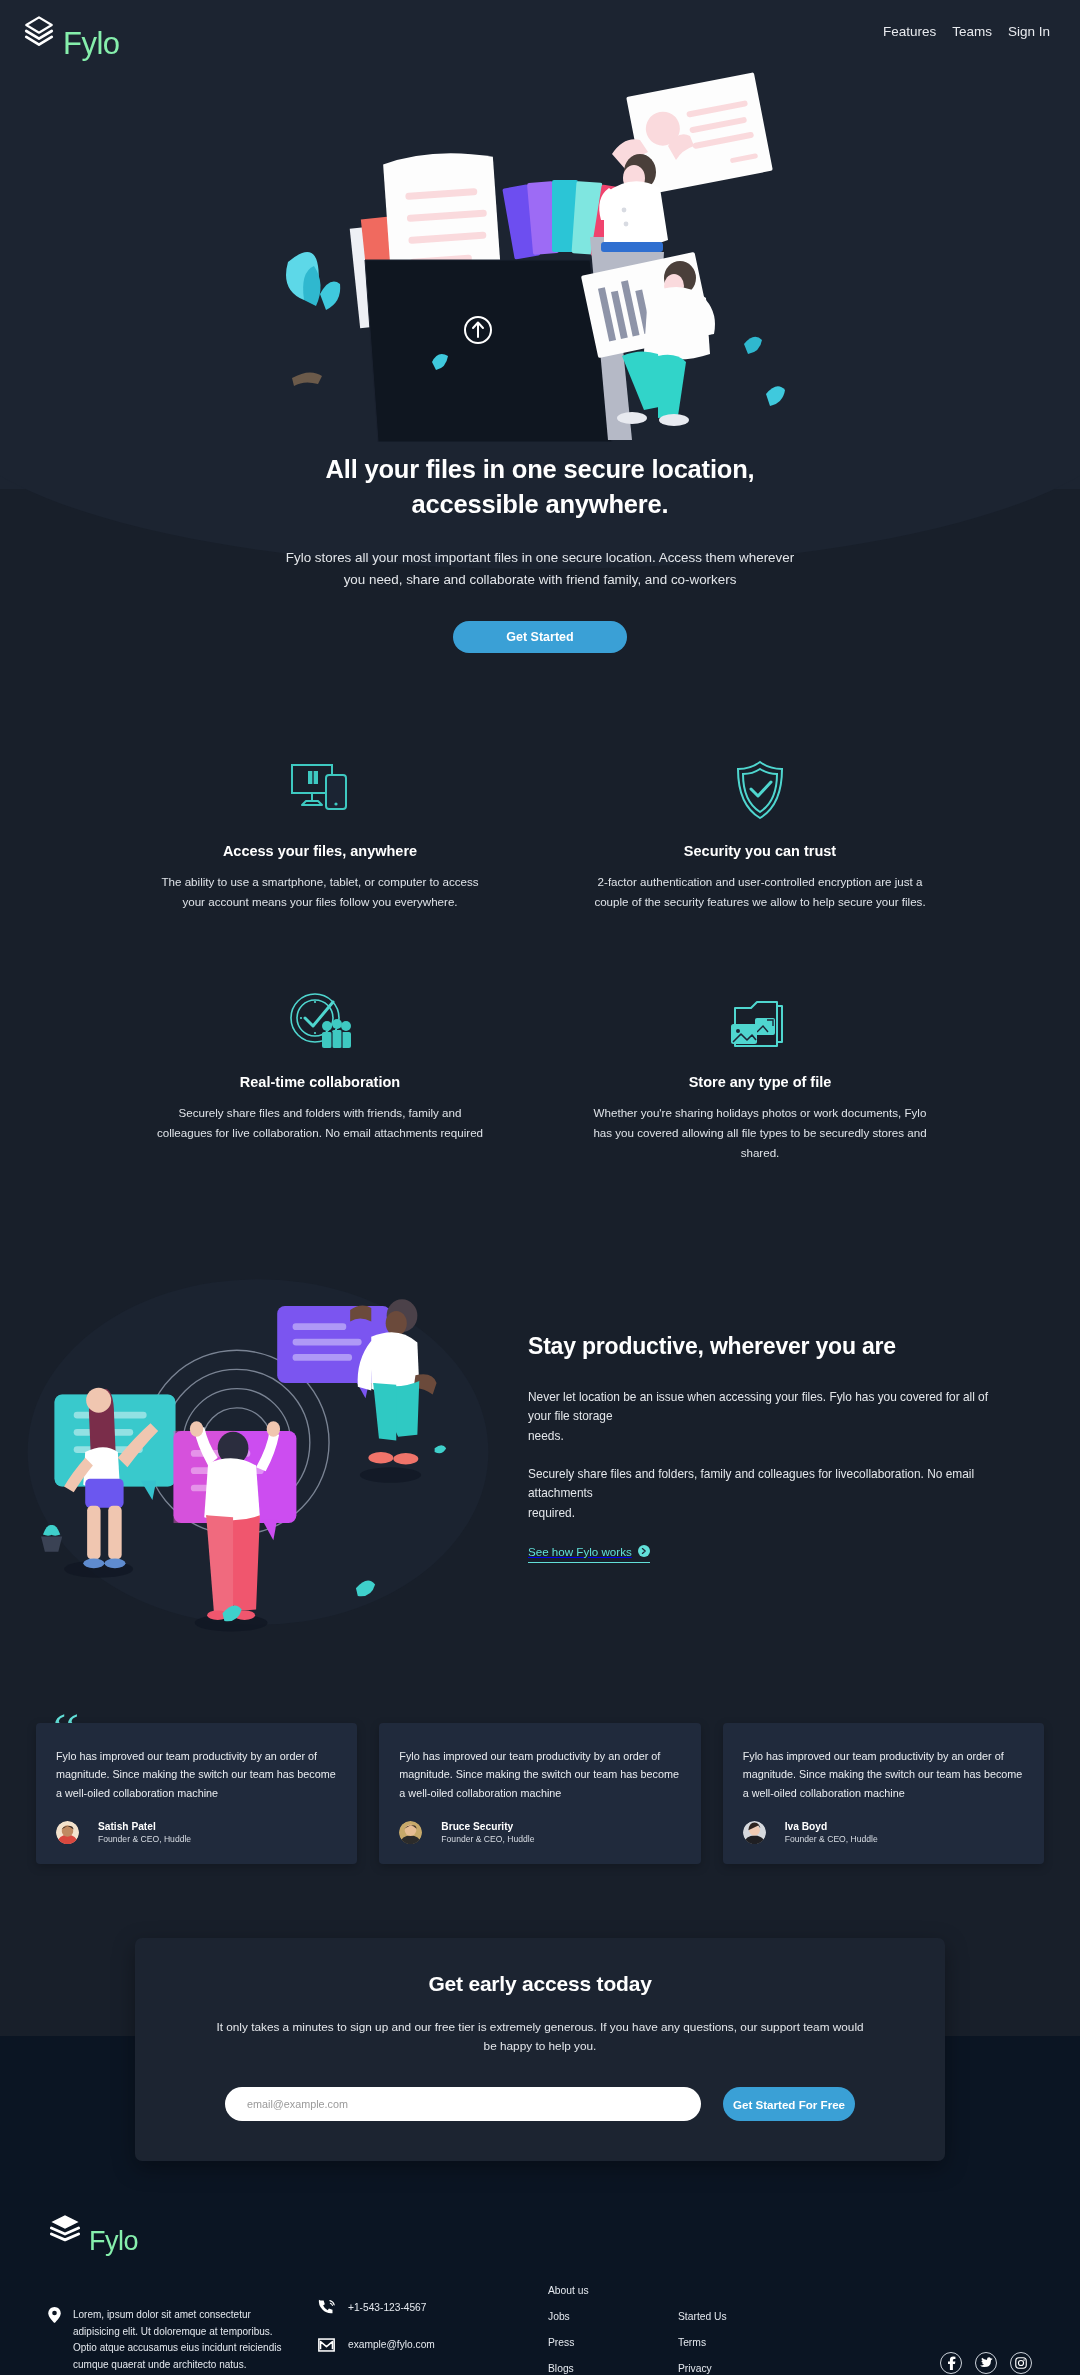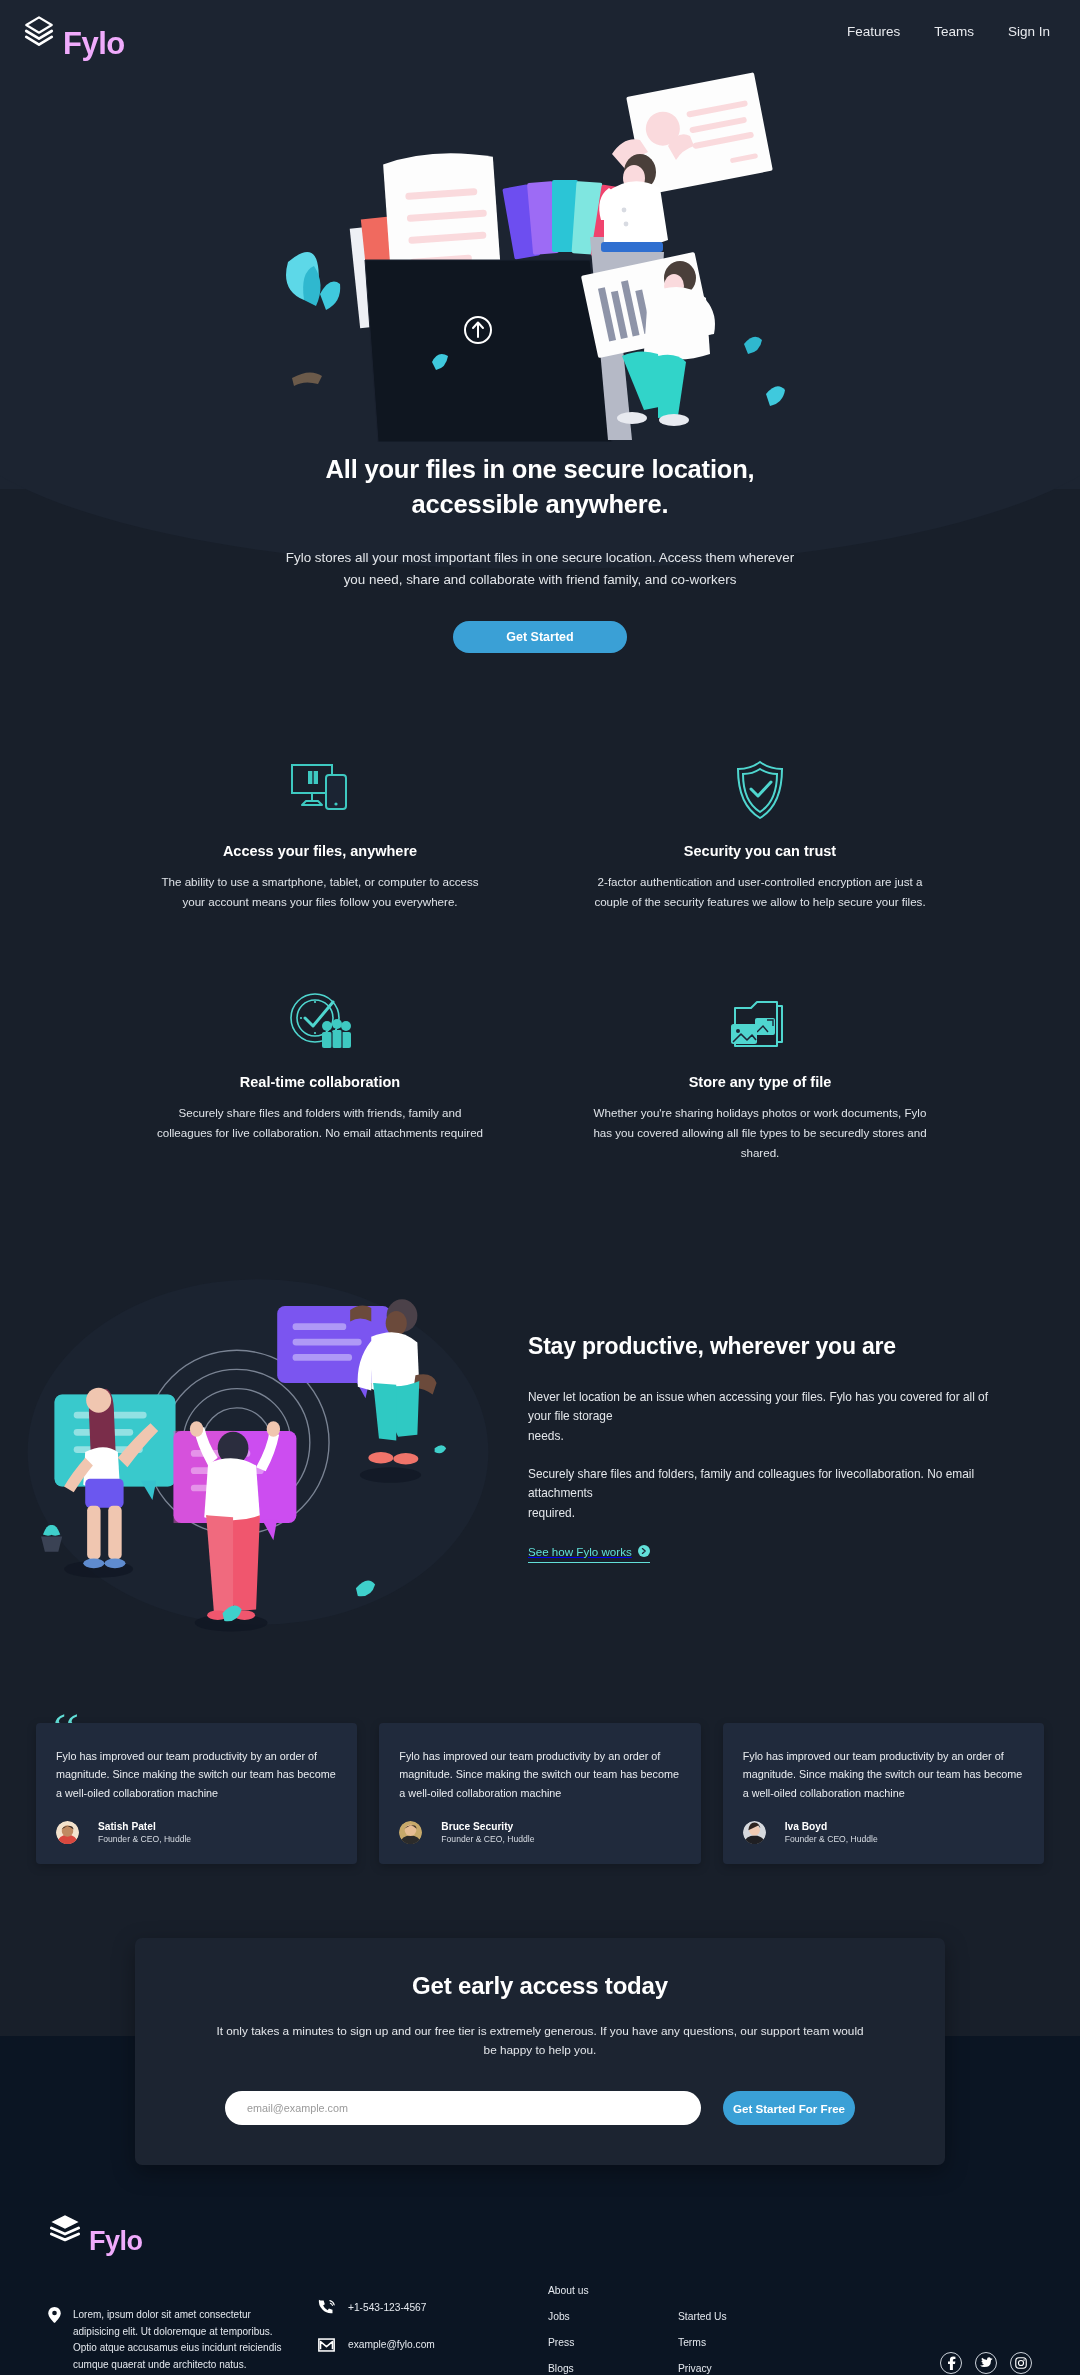--- a/index.html
+++ b/index.html
@@ -15,22 +15,22 @@
   .header {
     height: 62px;
     display: flex;
     align-items: center;
     justify-content: space-between;
     padding: 0 30px 0 22px;
     background: #1c2431;
   }
   .logo { display: flex; align-items: center; gap: 7px; }
   .logo-mark { width: 34px; height: 34px; }
-  .logo-text { font-size: 31px; font-weight: bold; letter-spacing: -0.5px; color:#f0abfc;margin-top:26px; }
-  .nav { display: flex; gap: 34px; align-items: center; }
+  .logo-text { font-size: 31px; font-weight: normal; letter-spacing: -0.5px; color:#86efac;margin-top:26px; }
+  .nav { display: flex; gap: 16px; align-items: center; }
   .nav a { color: #e8eaee; font-size: 13.5px; text-decoration: none; }
 
   
   .hero {
     background: #1c2431;
     position: relative;
     padding: 0 0 46px 0;
     text-align: center;
   }
   .hero-curve {
@@ -160,21 +160,21 @@
     transform: translateX(-50%);
     top: 22px;
     width: 810px;
     background: #1c2431;
     border-radius: 7px;
     padding: 34px 70px 40px;
     text-align: center;
     box-shadow: 0 7px 22px rgba(0,0,0,0.35);
     z-index: 5;
   }
-  .cta-box h2 { font-size: 24px; font-weight: bold; margin-bottom: 22px; letter-spacing:-0.2px; }
+  .cta-box h2 { font-size: 21px; font-weight: bold; margin-bottom: 22px; letter-spacing:-0.2px; }
   .cta-box p { font-size: 11.8px; line-height: 1.68; color: #e3e6ea; max-width: 650px; margin: 0 auto 30px; }
   .cta-form { display: flex; gap: 22px; align-items: center; padding: 0 20px; }
   .cta-input {
     flex: 1;
     height: 34px;
     border-radius: 18px;
     border: none;
     background: #fff;
     padding: 12px 22px;
     font-size: 10.8px;

